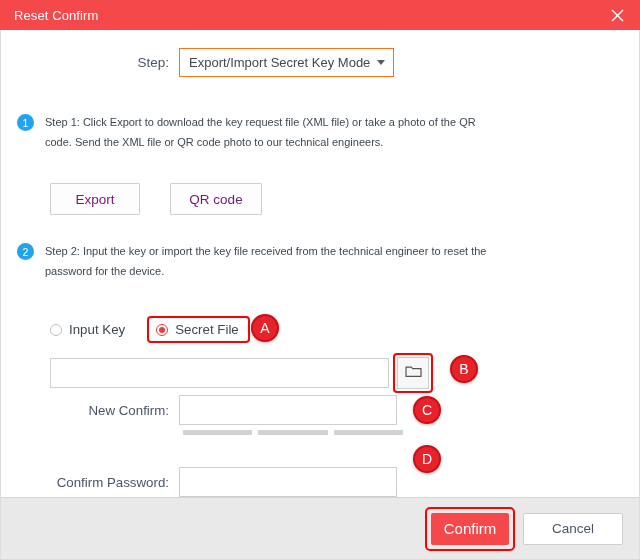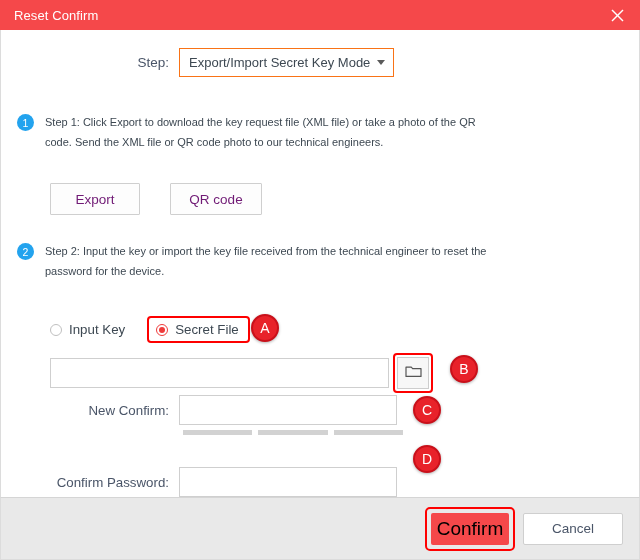--- a/index.html
+++ b/index.html
@@ -281,22 +281,22 @@
   .confirm-hl {
     border: 2.5px solid #fe0000;
     border-radius: 5px;
     padding: 4px;
     margin-right: 8px;
     display: flex;
   }
   .confirm-btn {
     width: 78px; height: 32px;
     background: #f5484a;
-    color: #000000;
-    font-size: 19px;
+    color: #ffffff;
+    font-size: 15px;
     display: flex;
     align-items: center;
     justify-content: center;
     cursor: pointer;
     border-radius: 2px;
   }
   .cancel-btn {
     width: 100px; height: 32px;
     background: #ffffff;
     border: 1px solid #cfcfcf;

